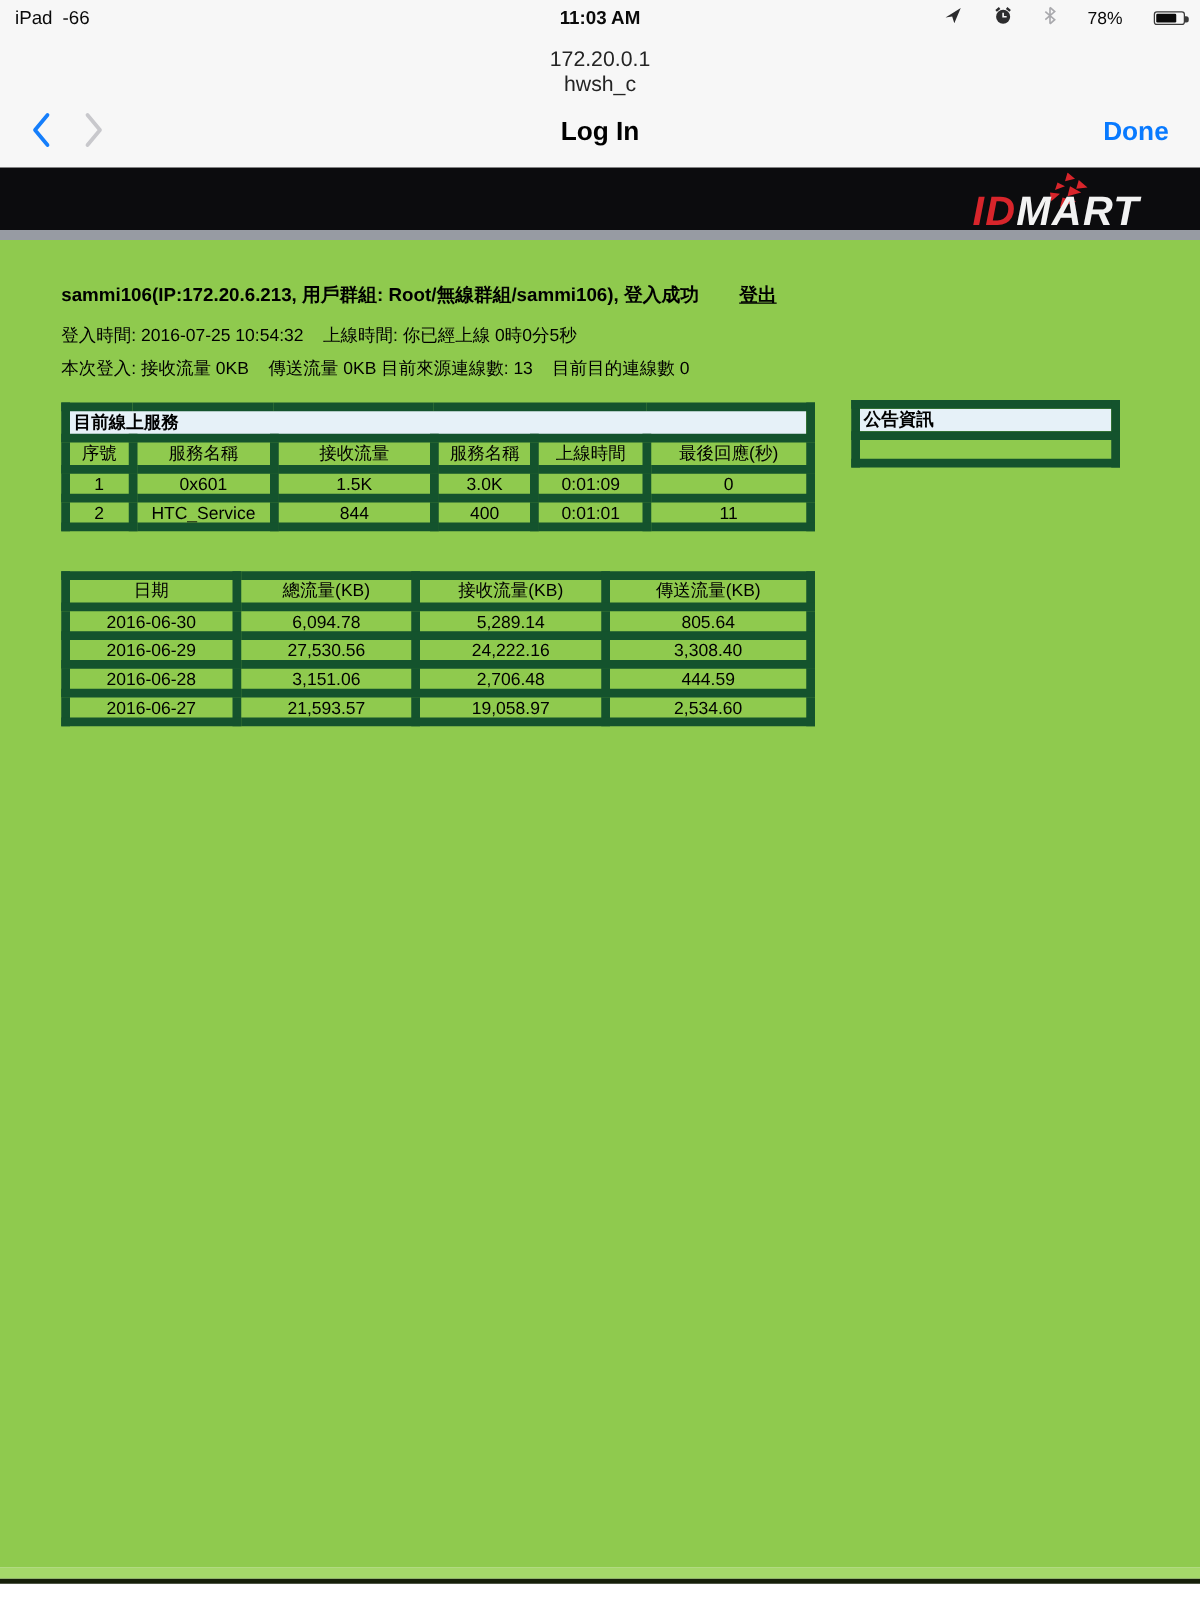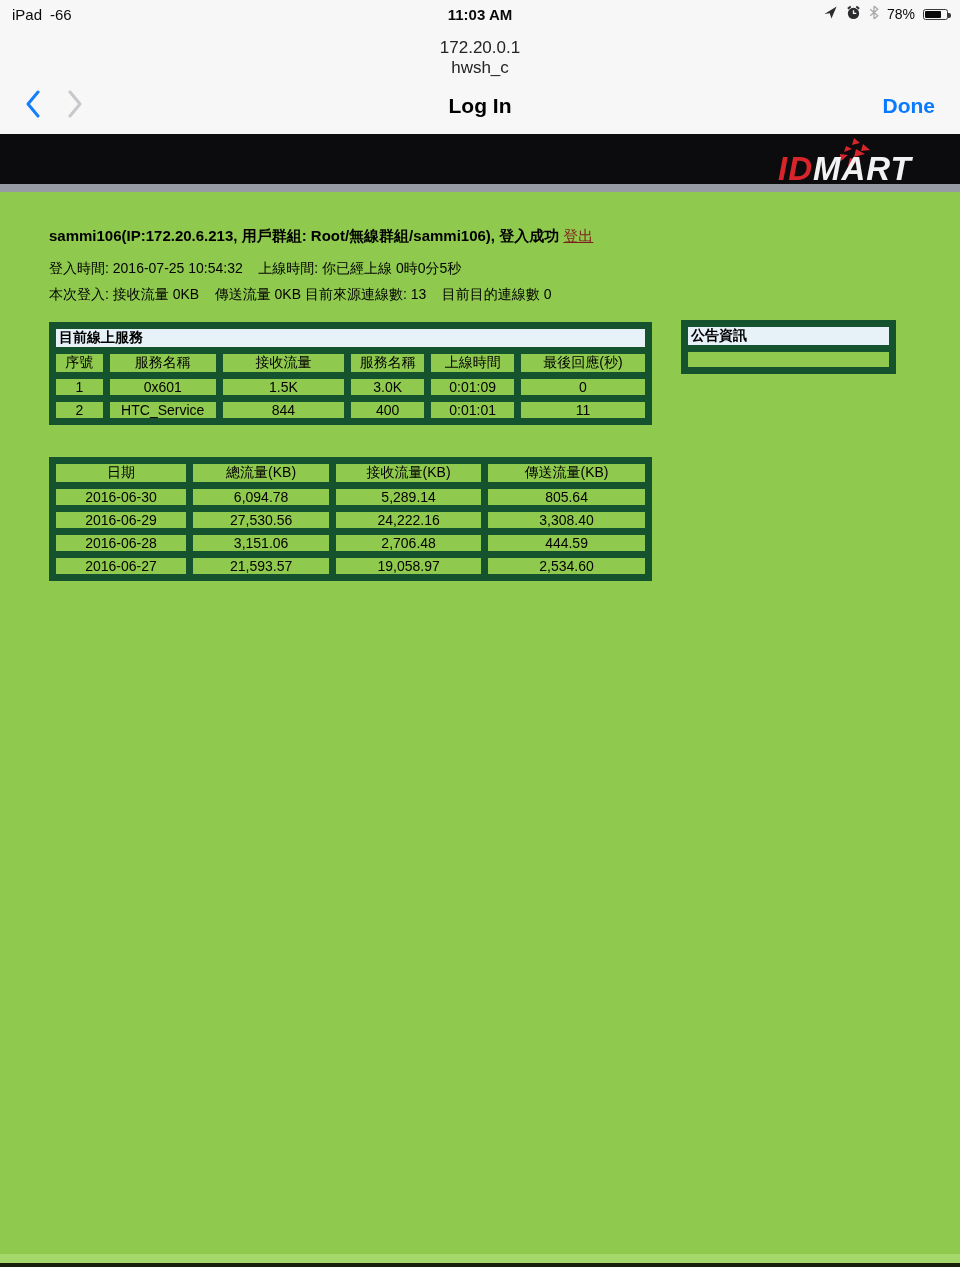--- a/index.html
+++ b/index.html
@@ -5,21 +5,21 @@
   * { margin: 0; padding: 0; box-sizing: border-box; }
   html, body { width: 960px; background: #ffffff; }
   body { font-family: "Liberation Sans", sans-serif; }
   .screen { width: 960px; height: 1280px; display: flex; flex-direction: column; overflow: hidden; }
 
   
   .chrome { background: #f7f7f7; }
   .status-bar { height: 28px; display: flex; align-items: center; padding: 0 12px; position: relative; }
   .status-left { display: flex; gap: 8px; font-size: 15px; color: #0a0a0a; }
   .status-center { position: absolute; left: 0; right: 0; text-align: center; font-size: 15px; font-weight: bold; color: #0a0a0a; }
-  .status-right { margin-left: auto; display: flex; align-items: center; gap: 8px; font-size: 14px; color: #0a0a0a; z-index: 1; }
+  .status-right { margin-left: auto; display: flex; align-items: center; gap: 25px; font-size: 14px; color: #0a0a0a; z-index: 1; }
   .battery { position: relative; width: 25px; height: 11px; border: 1px solid #3a3a3a; border-radius: 2.5px; padding: 1px; }
   .battery::after { content: ""; position: absolute; right: -4px; top: 3px; width: 3px; height: 5px; background: #3a3a3a; border-radius: 0 2px 2px 0; }
   .battery-level { display: block; height: 100%; background: #0a0a0a; border-radius: 1px; }
 
   .url-area { text-align: center; padding-top: 10px; font-size: 17px; color: #242424; line-height: 20px; }
 
   .nav-bar { height: 56px; position: relative; display: flex; align-items: center; padding: 0 25px; }
   .nav-chevrons { display: flex; gap: 26px; align-items: center; }
   .nav-title { position: absolute; left: 0; right: 0; text-align: center; font-size: 21px; font-weight: bold; color: #000; }
   .done-button { margin-left: auto; font-size: 21px; font-weight: 600; color: #087aff; z-index: 1; cursor: pointer; background: none; border: none; font-family: inherit; }
@@ -29,21 +29,21 @@
   .brand-logo { position: absolute; right: 22px; top: 8px; width: 160px; height: 48px; }
   .logo-text { position: absolute; left: 0; bottom: 2px; font-style: italic; font-weight: 800; font-size: 33px; letter-spacing: 1px; white-space: nowrap; }
   .logo-id { color: #d8252b; }
   .logo-mart { color: #f2f2f2; }
   .logo-mark { position: absolute; left: 52px; top: -4px; }
   .gray-strip { height: 8px; background: #979ba3; }
 
   
   .page { position: relative; height: 1062px; background: #8fca4e; padding: 35px 0 0 49px; color: #000; }
   .session-line1 { font-size: 15px; font-weight: bold; white-space: pre-wrap; }
-  .logout-link { color: #7f1d1d; text-decoration: underline; cursor: pointer; font-weight: normal; }
+  .logout-link { color: #000000; text-decoration: underline; cursor: pointer; font-weight: bold; margin-left: 28px; }
   .session-line2 { margin-top: 14px; font-size: 14px; white-space: pre-wrap; }
   .session-line3 { margin-top: 8px; font-size: 14px; white-space: pre-wrap; }
 
   table { border-collapse: collapse; table-layout: fixed; }
   .data-table { width: 603px; }
   .svc-table { margin-top: 18px; }
   .traffic-table { margin-top: 32px; }
   th, td { border: 7px solid #14532d; height: 22px; font-size: 14px; padding: 0 3px; overflow: hidden; }
   .tbl-title-cell { background: #e6f1f8; text-align: left; font-weight: bold; height: 23px; }
   thead .col-head th { font-weight: normal; text-align: center; background: transparent; }

